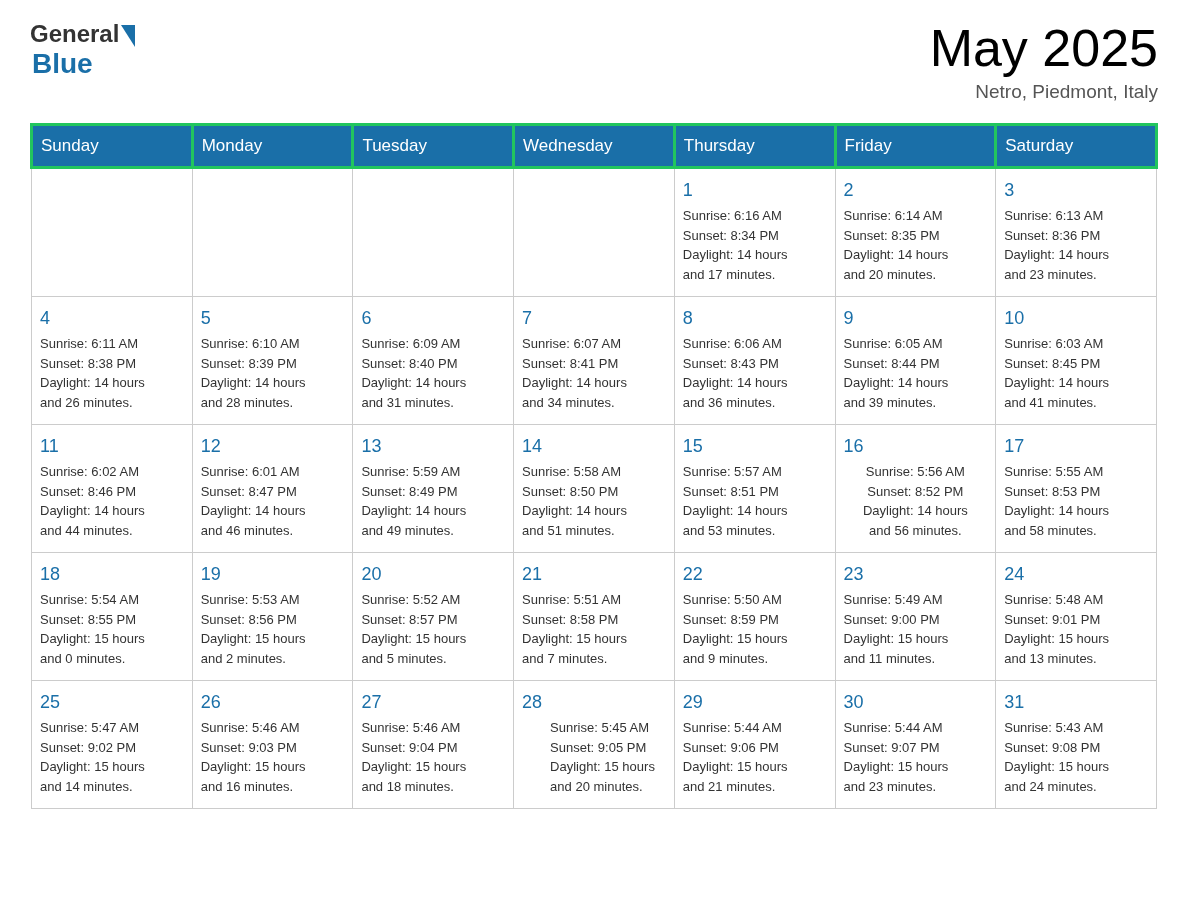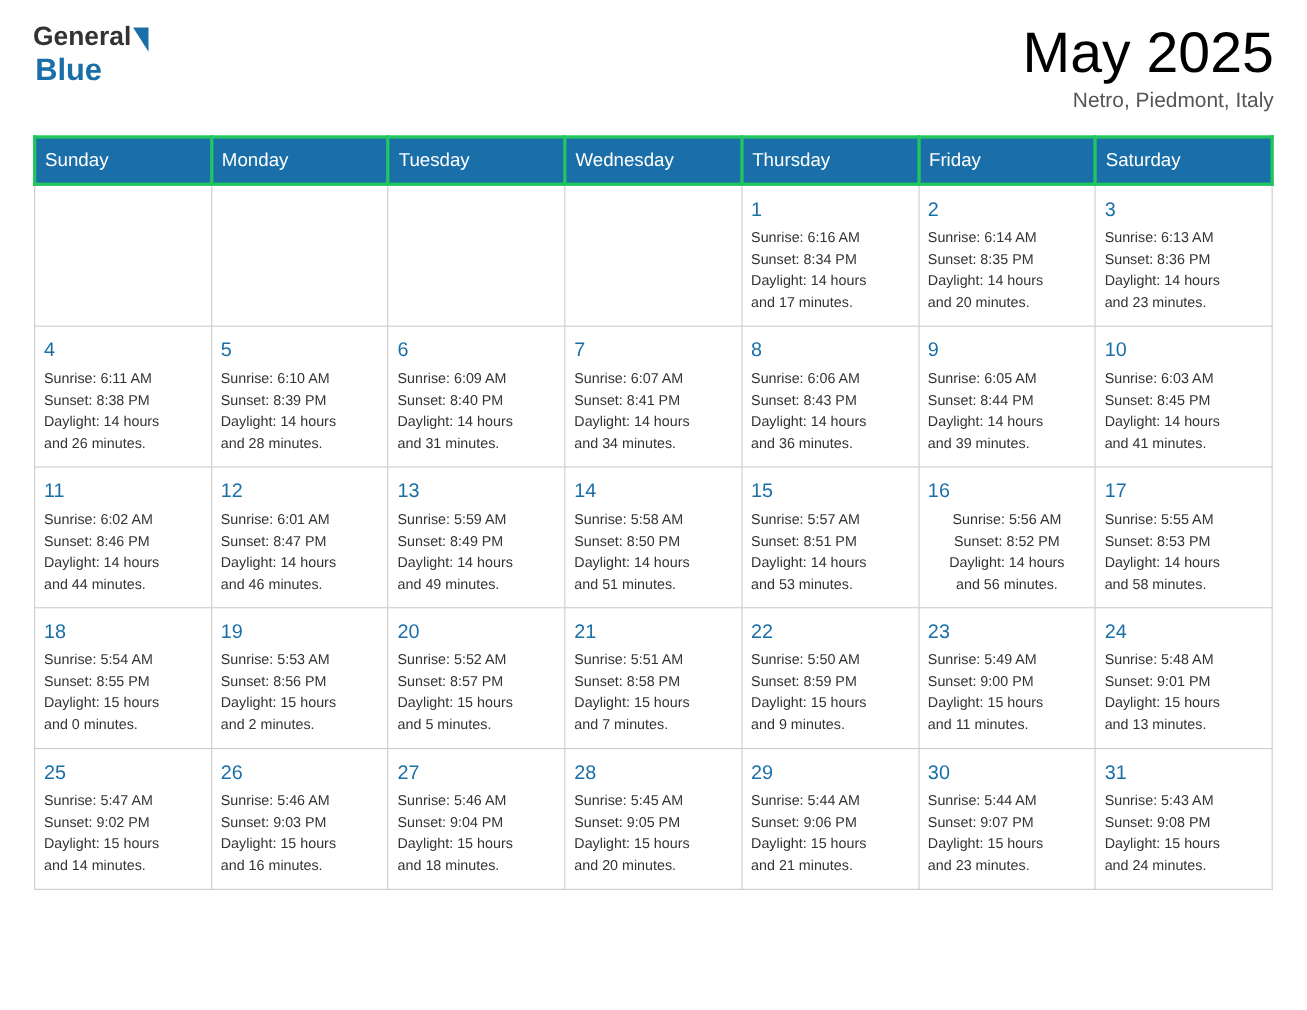--- a/index.html
+++ b/index.html
@@ -328,21 +328,21 @@
         </td>
         <td>
           <span class="day-num">27</span>
           <div class="sun-info" style="white-space: pre-line;">Sunrise: 5:46 AM
 Sunset: 9:04 PM
 Daylight: 15 hours
 and 18 minutes.</div>
         </td>
         <td>
           <span class="day-num">28</span>
-          <div class="sun-info" style="white-space: pre-line;">Sunrise: 5:45 AM
+          <div class="sun-info" style="white-space: pre-line; margin-left: 28px;">Sunrise: 5:45 AM
 Sunset: 9:05 PM
 Daylight: 15 hours
 and 20 minutes.</div>
         </td>
         <td>
           <span class="day-num">29</span>
           <div class="sun-info" style="white-space: pre-line;">Sunrise: 5:44 AM
 Sunset: 9:06 PM
 Daylight: 15 hours
 and 21 minutes.</div>

